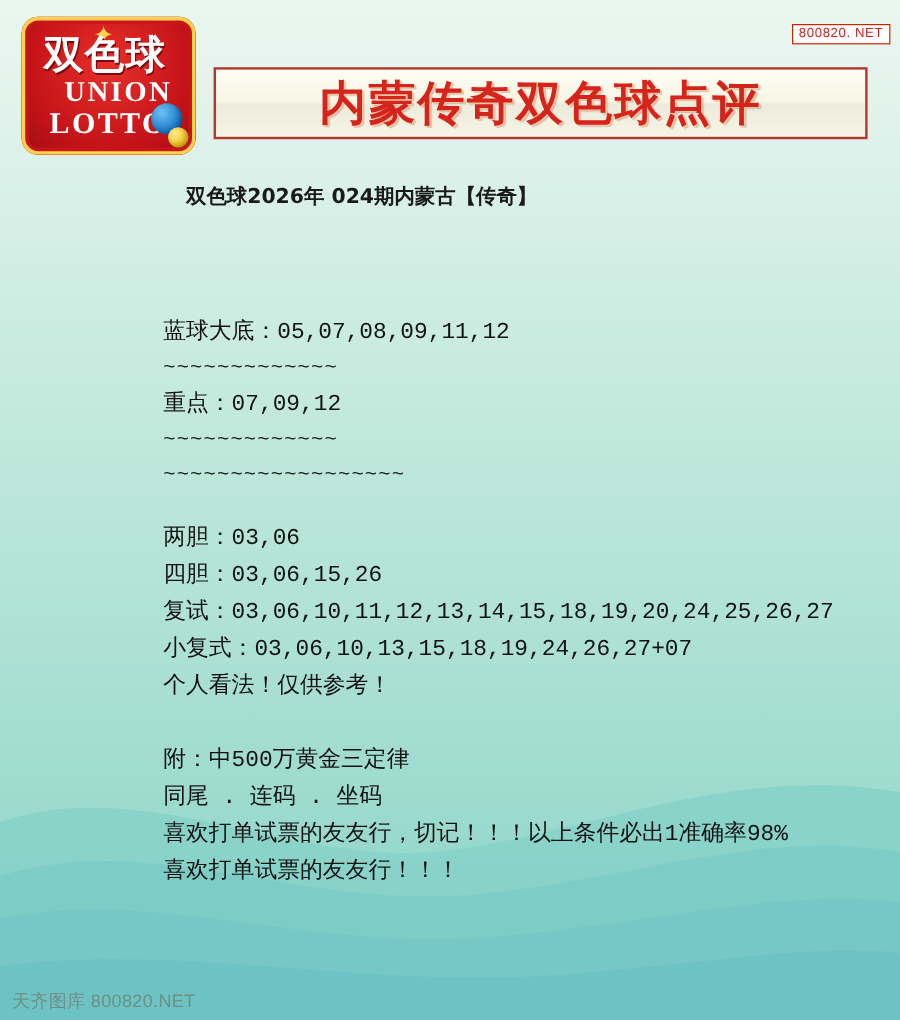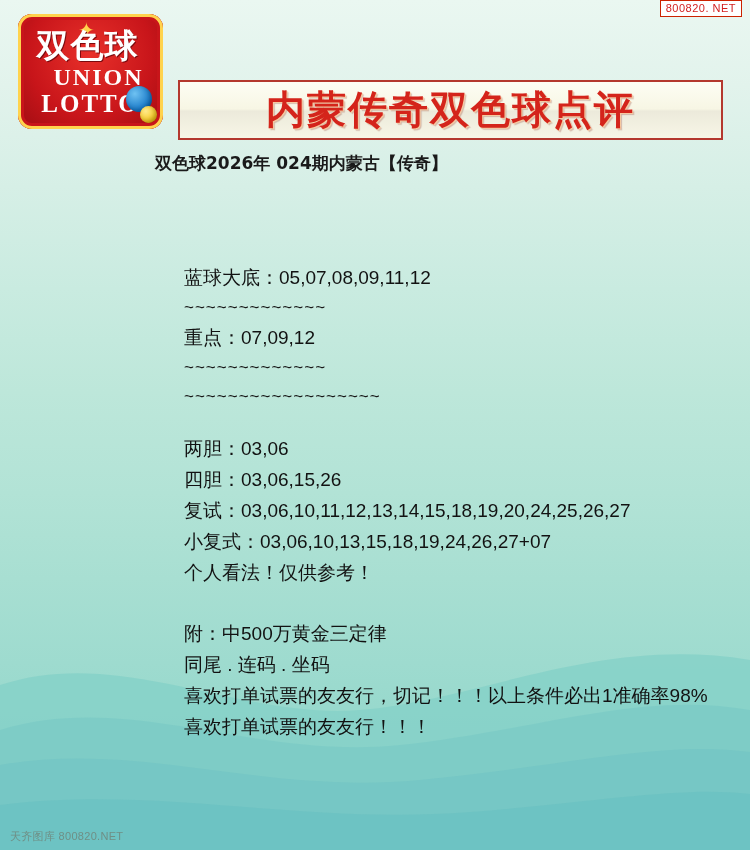--- a/index.html
+++ b/index.html
@@ -32,38 +32,38 @@
   .wave-layer {
     position: absolute;
     left: 0;
     bottom: 0;
     width: 750px;
     height: 260px;
     pointer-events: none;
   }
   .watermark-top {
     position: absolute;
-    top: 0;
+    top: 20px;
     right: 8px;
     background: #ffffff;
     border: 1px solid #cc2200;
     color: #d21f1f;
     font-size: 11px;
     line-height: 13px;
     padding: 1px 5px;
     letter-spacing: 0.5px;
     font-family: "Liberation Sans", sans-serif;
     text-align: right;
   }
   .watermark-bottom {
     position: absolute;
     left: 10px;
     bottom: 6px;
     color: #6f8f86;
-    font-size: 11px;
+    font-size: 15px;
     letter-spacing: 0.3px;
   }
 
   
   .logo {
     position: absolute;
     left: 18px;
     top: 14px;
     width: 145px;
     height: 118px;
@@ -144,21 +144,20 @@
     left: 178px;
     top: 56px;
     width: 545px;
     height: 60px;
     background: linear-gradient(to bottom, #fdfdf4 0%, #f7f6e4 48%, #eceadb 52%, #f7f6e6 100%);
     border: 2px solid #b4382e;
     box-sizing: border-box;
     display: flex;
     align-items: center;
     justify-content: center;
-    margin-top: 24px;
   }
   .banner-text {
     color: #d4241b;
     font-size: 39px;
     font-weight: bold;
     letter-spacing: 2px;
     font-family: "DejaVu Sans", sans-serif;
     text-shadow: 1px 1px 0 #f6c9a0, 2px 2px 1px rgba(120,20,10,0.25);
     white-space: nowrap;
   }
@@ -179,23 +178,22 @@
   .body-block {
     position: absolute;
     left: 136px;
     top: 262px;
     width: 600px;
   }
   .line {
     color: #121212;
     font-size: 19px;
     line-height: 31px;
-    font-family: Liberation Sans, sans-serif;
+    font-family: Liberation Mono, monospace;
     white-space: nowrap;
-    margin-left: 48px;
   }
   .line.tilde {
     color: #161616;
     font-size: 17px;
     line-height: 29px;
     letter-spacing: 1px;
   }
   .gap-md { height: 22px; }
   .gap-lg { height: 30px; }
 </style>

